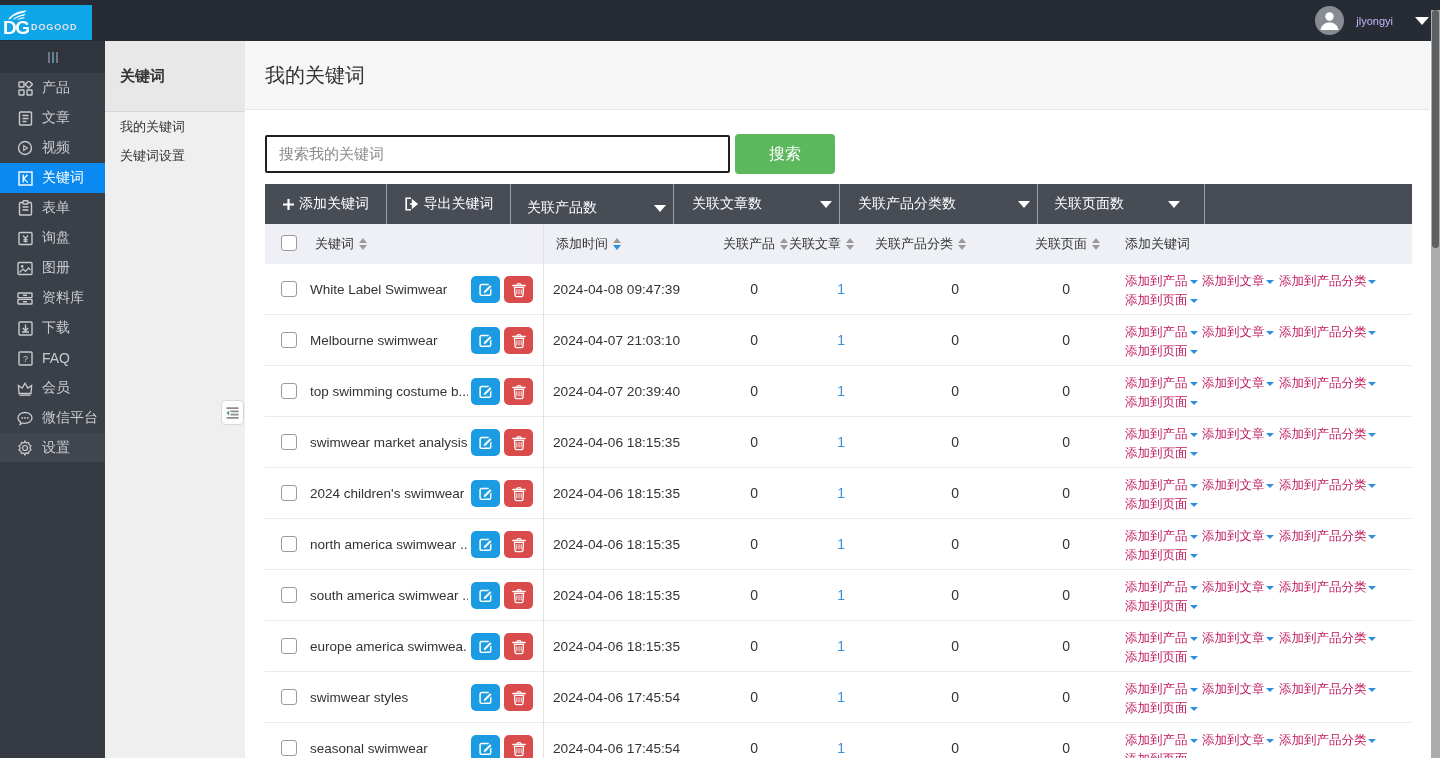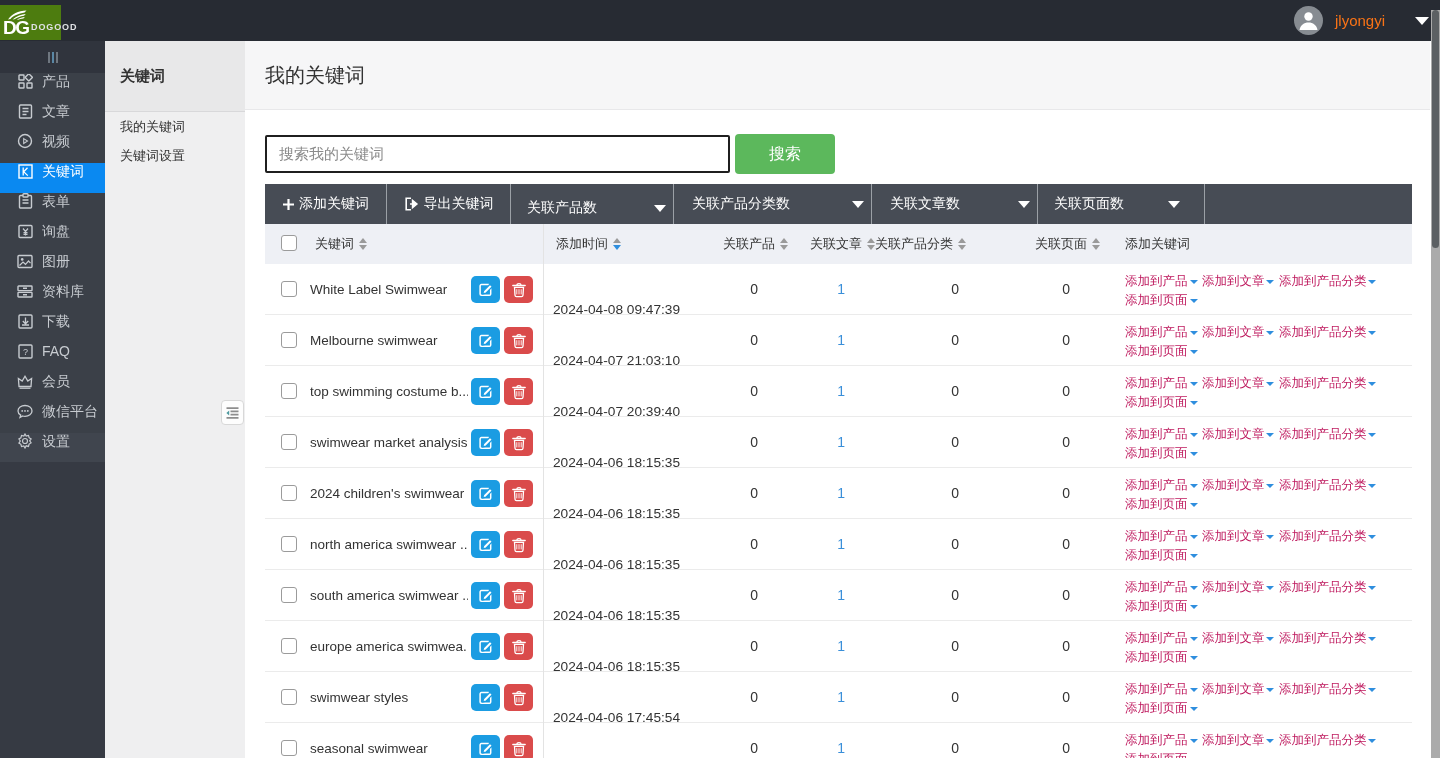--- a/index.html
+++ b/index.html
@@ -1,29 +1,29 @@
 <!DOCTYPE html>
 <html lang="zh"><head>
 <meta charset="utf-8">
 <style>
 * { margin:0; padding:0; box-sizing:border-box; }
 html,body { width:1440px; height:758px; overflow:hidden; font-family:"Liberation Sans", sans-serif; background:#fff; }
 .topbar { position:absolute; left:0; top:0; width:1440px; height:41px; background:#272b33; z-index:30; }
-.logobox { position:absolute; left:0; top:5px; width:61px; height:35px; background:#4d7c0f; }
+.logobox { position:absolute; left:0; top:5px; width:92px; height:35px; background:#0ea5e9; }
 .userarea { position:absolute; right:11px; top:0; height:41px; display:flex; align-items:center; }
 .avatar { width:29px; height:29px; border-radius:50%; background:#878c92; position:relative; overflow:hidden; margin-right:12px; }
 .avatar svg { position:absolute; left:0; top:0; }
-.uname { color:#f97316; font-size:15px; margin-right:30px; }
+.uname { color:#c4b5fd; font-size:11px; margin-right:22px; }
 .ucaret { width:0; height:0; border-left:7px solid transparent; border-right:7px solid transparent; border-top:8px solid #fff; }
 
 .sidebar { position:absolute; left:0; top:41px; width:105px; height:717px; background:#3b4048; z-index:20; }
 .toggleicon { height:32px; display:flex; align-items:center; justify-content:center; gap:2px; background:#30343d; }
 .toggleicon i { display:block; width:2px; height:11px; }
 .menu { }
-.mitem { height:30px; display:flex; align-items:flex-start; padding-left:17px; color:#c7cbd0; font-size:14px; cursor:default; }
+.mitem { height:30px; display:flex; align-items:center; padding-left:17px; color:#c7cbd0; font-size:14px; cursor:default; }
 .mitem .mi { width:16px; height:16px; margin-right:9px; flex:none; display:flex; align-items:center; justify-content:center; }
 .mitem.active { background:#0a89f1; color:#fff; }
 .mitem.setting { background:#40454e; }
 .sidebar-bottom { position:absolute; left:0; top:421px; width:105px; height:296px; background:#363a43; }
 
 .panel2 { position:absolute; left:105px; top:41px; width:140px; height:717px; background:#efeff0; z-index:10; }
 .panel2-head { height:71px; background:#e8e8e9; border-bottom:1px solid #d8d8da; display:flex; align-items:center; padding-left:15px; font-size:15px; font-weight:bold; color:#333; }
 .p2item { height:29px; display:flex; align-items:center; padding-left:15px; font-size:13px; color:#333; }
 .p2item:first-of-type { margin-top:8px; }
 .collapsebtn { position:absolute; left:116px; top:359px; width:23px; height:25px; background:#fdfdfd; border:1px solid #d8d8d8; border-radius:4px; display:flex; align-items:center; justify-content:center; }
@@ -42,21 +42,21 @@
 .thead { position:absolute; left:20px; top:183px; width:1147px; height:40px; background:#eef0f5; font-size:13px; color:#333; }
 .thead > div { top:50%; transform:translateY(-50%); white-space:nowrap; }
 .thead > .cbh { transform:none; }
 .rows { position:absolute; left:20px; top:223px; width:1147px; }
 .trow { height:51px; border-bottom:1px solid #ebebeb; position:relative; background:#fff; }
 .cb { position:absolute; left:16px; width:16px; height:16px; border:1px solid #9b9b9b; border-radius:3px; background:#fff; top:17px; }
 .kw { position:absolute; left:45px; top:0; height:51px; line-height:51px; font-size:13.5px; color:#333; white-space:nowrap; max-width:158px; overflow:hidden; }
 .ebtn { position:absolute; left:206px; top:12px; width:29px; height:27px; border-radius:5px; background:#1b9ce2; }
 .dbtn { position:absolute; left:239px; top:12px; width:29px; height:27px; border-radius:5px; background:#da4b4b; }
 .ebtn svg,.dbtn svg { position:absolute; left:50%; top:50%; transform:translate(-50%,-50%); }
-.dt { position:absolute; left:288px; top:0; height:51px; line-height:51px; font-size:13.7px; color:#333;margin-top:20px; }
+.dt { position:absolute; left:288px; top:0; height:51px; line-height:51px; font-size:13.7px; color:#333; }
 .n1,.n2,.n3,.n4 { position:absolute; text-align:right; top:0; height:51px; line-height:51px; font-size:14px; color:#333; padding-right:30px; box-sizing:border-box; }
 .n1 { left:448px; width:75px; }
 .n2 { left:523px; width:87px; color:#3a8fd9; }
 .n3 { left:610px; width:114px; }
 .n4 { left:724px; width:111px; }
 .lks { position:absolute; left:860px; top:8px; width:280px; font-size:12.5px; color:#be185d; line-height:18.5px; }
 .lk { white-space:nowrap; margin-right:1px; }
 .lkc { display:inline-block; width:0; height:0; border-left:4px solid transparent; border-right:4px solid transparent; border-top:4.5px solid #2e8ede; margin-left:2px; vertical-align:1px; }
 
 .sorticon { display:inline-flex; flex-direction:column; gap:2px; margin-left:5px; vertical-align:middle; position:relative; top:-1px; }
@@ -216,42 +216,42 @@
   </div>
   <div class="toolbar">
     <div class="tbtn" style="width:122px"><svg width="13" height="13" viewBox="0 0 13 13" style="margin-right:4px">
           <path d="M6.5 1v11M1 6.5h11" stroke="#fff" stroke-width="2.2"></path>
         </svg>添加关键词</div>
     <div class="tbtn" style="width:124px"><svg width="15" height="14" viewBox="0 0 15 14" style="margin-right:5px">
           <path d="M7 1.2H2.2v11.6H7" fill="none" stroke="#fff" stroke-width="1.6"></path>
           <path d="M6 7h5M8.5 3.2L13 7l-4.5 3.8z" fill="#fff" stroke="#fff" stroke-width="1.4"></path>
         </svg>导出关键词</div>
     <div class="tbtn" style="width:163px; justify-content:space-between; padding:8px 7px 0 16px">关联产品数<span class="tcaret"></span></div>
+    <div class="tbtn" style="width:166px; justify-content:space-between; padding:0 7px 0 18px">关联文章数<span class="tcaret"></span></div>
     <div class="tbtn" style="width:198px; justify-content:space-between; padding:0 7px 0 18px">关联产品分类数<span class="tcaret"></span></div>
-    <div class="tbtn" style="width:166px; justify-content:space-between; padding:0 7px 0 18px">关联文章数<span class="tcaret"></span></div>
     <div class="tbtn" style="width:167px; justify-content:space-between; padding:0 24px 0 16px">关联页面数<span class="tcaret"></span></div>
     <div class="tbtn" style="flex:1"></div>
   </div>
   <div class="thead">
     <div style="position:absolute; left:16px; top:11px;" class="cbh">
         <span class="cb" style="position:static; display:block;"></span>
       </div>
     <div style="position:absolute; left:50px;">关键词<span class="sorticon">
           <span class="su"></span>
           <span class="sd"></span>
         </span></div>
     <div style="position:absolute; left:291px;">添加时间<span class="sorticon actdown">
           <span class="su"></span>
           <span class="sd"></span>
         </span></div>
     <div style="position:absolute; left:448px; width:75px; text-align:right;">关联产品<span class="sorticon">
           <span class="su"></span>
           <span class="sd"></span>
         </span></div>
-    <div style="position:absolute; left:523px; width:87px; text-align:right;">关联文章<span class="sorticon">
+    <div style="position:absolute; left:502px; width:87px; text-align:right;">关联文章<span class="sorticon">
           <span class="su"></span>
           <span class="sd"></span>
         </span></div>
     <div style="position:absolute; left:610px; width:114px; text-align:left;">关联产品分类<span class="sorticon">
           <span class="su"></span>
           <span class="sd"></span>
         </span></div>
     <div style="position:absolute; left:724px; width:111px; text-align:right;">关联页面<span class="sorticon">
           <span class="su"></span>
           <span class="sd"></span>

